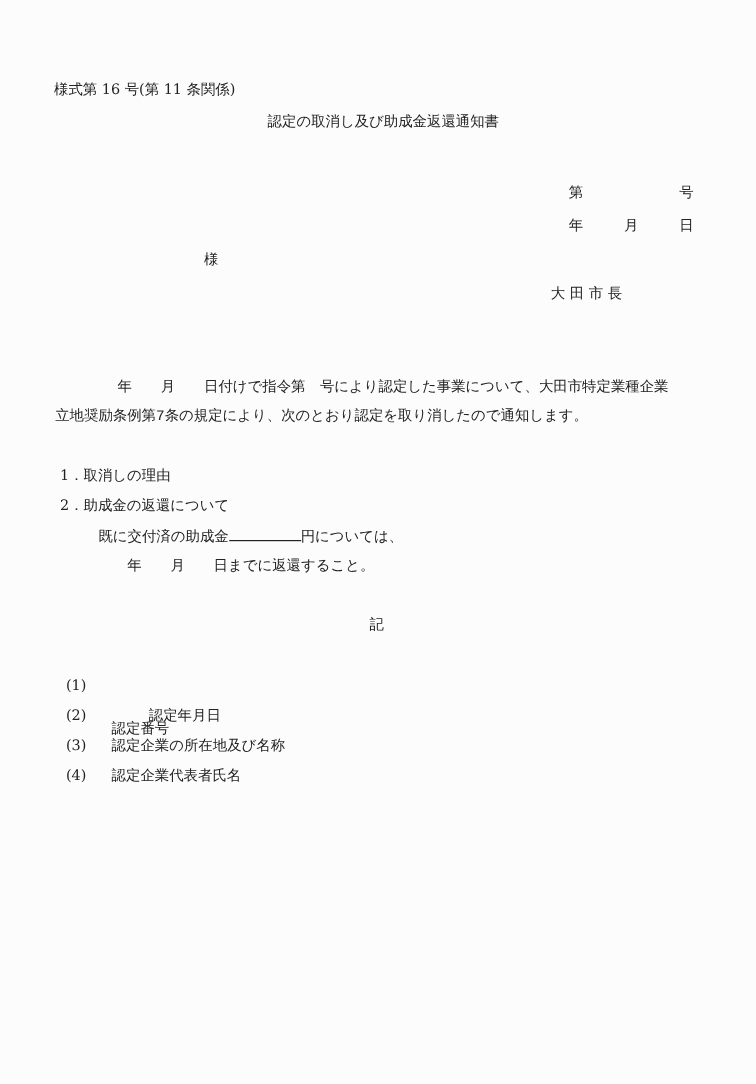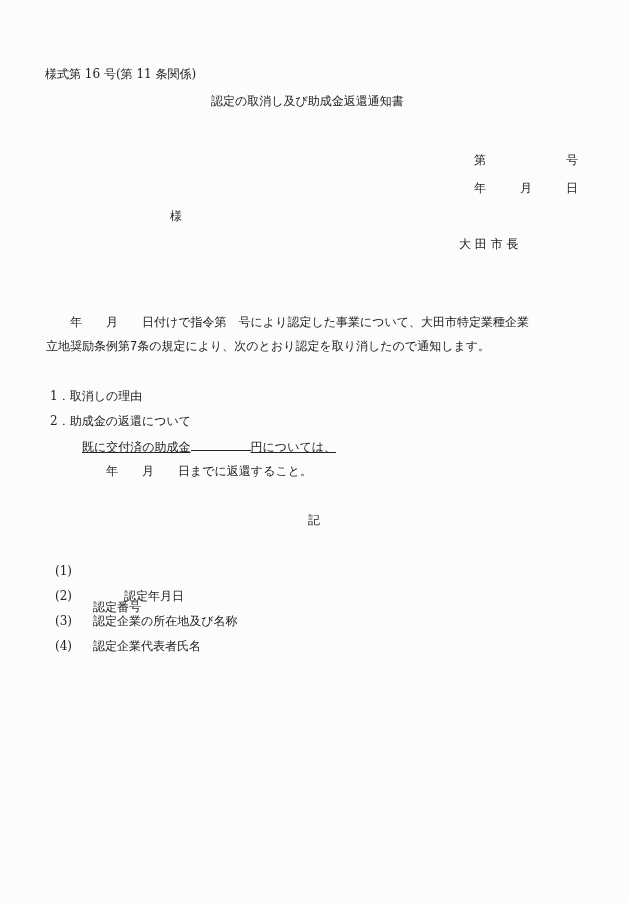--- a/index.html
+++ b/index.html
@@ -13,39 +13,39 @@
       overflow: hidden;
     }
     .t { position: absolute; white-space: pre; line-height: 14px; }
     .blank { display: inline-block; width: 60px; border-bottom: 1px solid #222; height: 11px; vertical-align: baseline; }
   </style>
 </head>
 <body>
 
 <div>
   <div class="t" style="left:45px;top:67px;">様式第 16 号(第 11 条関係)</div>
-  <div class="t" style="left:211px;top:94px;">認定の取消し及び助成金返還通知書</div>
+  <div class="t" style="left:223px;top:94px;">認定の取消し及び助成金返還通知書</div>
 
   <div class="t" style="left:474px;top:153px;">第</div>
   <div class="t" style="left:566px;top:153px;">号</div>
 
   <div class="t" style="left:474px;top:181px;">年</div>
   <div class="t" style="left:520px;top:181px;">月</div>
   <div class="t" style="left:566px;top:181px;">日</div>
 
   <div class="t" style="left:170px;top:209px;">様</div>
   <div class="t" style="left:459px;top:237px;">大 田 市 長</div>
 
-  <div class="t" style="left:70px;top:315px;">年　　月　　日付けで指令第　号により認定した事業について、大田市特定業種企業</div>
+  <div class="t" style="left:98px;top:315px;">年　　月　　日付けで指令第　号により認定した事業について、大田市特定業種企業</div>
   <div class="t" style="left:46px;top:340px;font-family:Liberation Mono, monospace;">立地奨励条例第7条の規定により、次のとおり認定を取り消したので通知します。</div>
 
   <div class="t" style="left:50px;top:389px;">1．取消しの理由</div>
   <div class="t" style="left:50px;top:414px;">2．助成金の返還について</div>
 
-  <div class="t" style="left:82px;top:439px;text-decoration:underline;"><span>既に交付済の助成金</span><span class="blank"></span><span>円については、</span></div>
+  <div class="t" style="left:82px;top:439px;"><span>既に交付済の助成金</span><span class="blank"></span><span>円については、</span></div>
   <div class="t" style="left:106px;top:464px;">年　　月　　日までに返還すること。</div>
 
   <div class="t" style="left:308px;top:513px;">記</div>
 
   <div>
     <div class="t" style="left:55px;top:564px;">(1)</div>
     <div class="t" style="left:93px;top:564px;margin-top:36px;">認定番号</div>
     <div class="t" style="left:55px;top:589px;">(2)</div>
     <div class="t" style="left:93px;top:589px;padding-left:31px;">認定年月日</div>
     <div class="t" style="left:55px;top:614px;">(3)</div>

